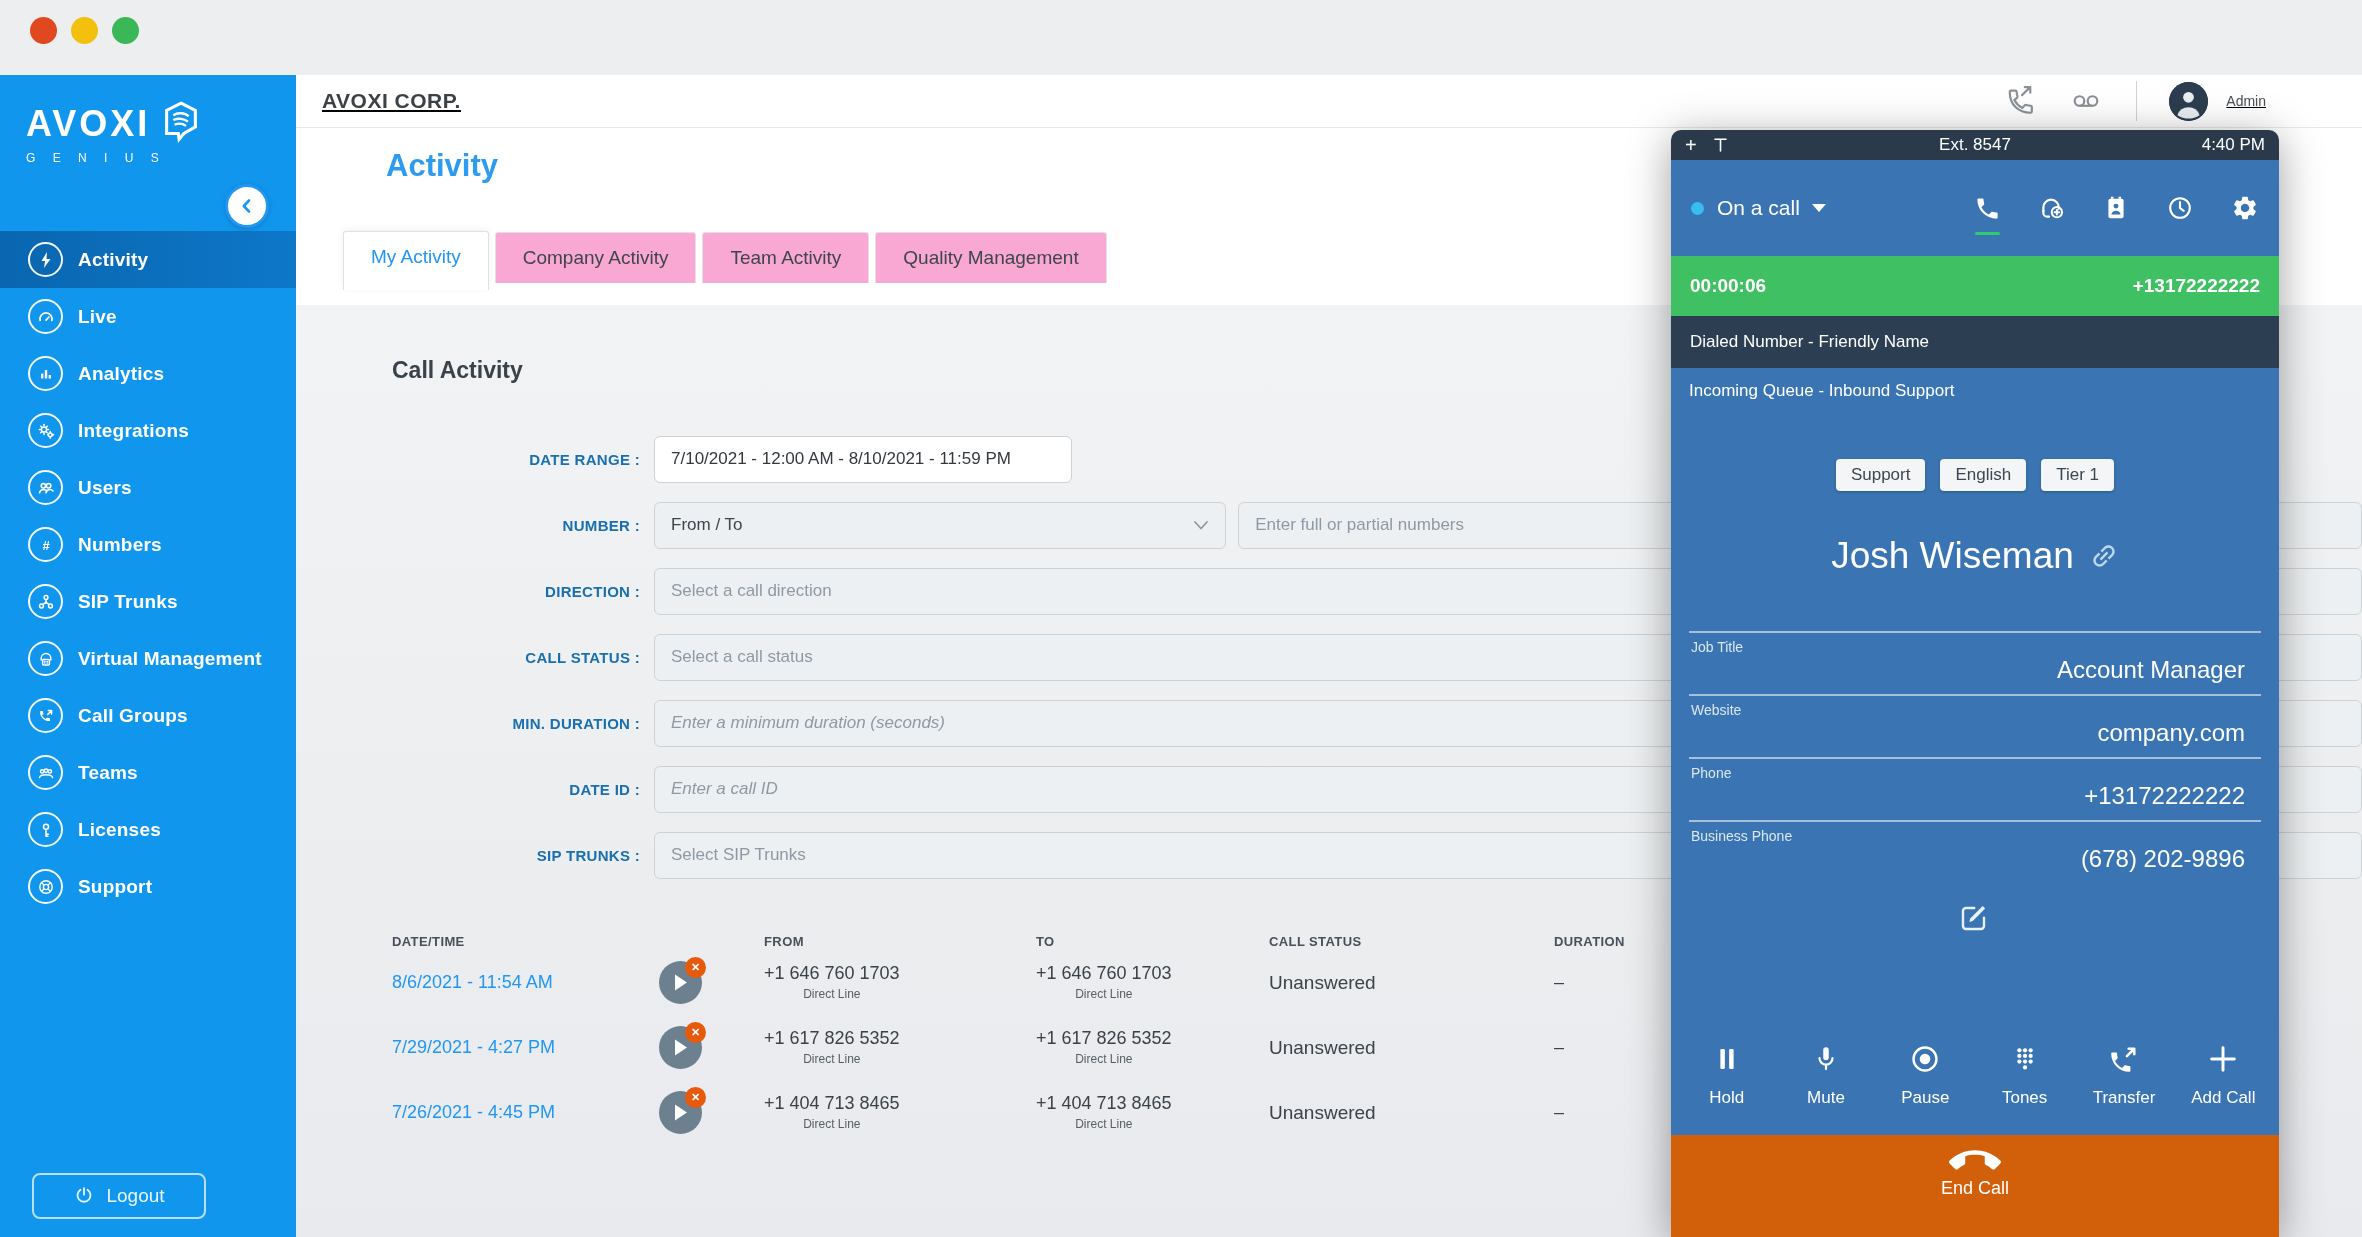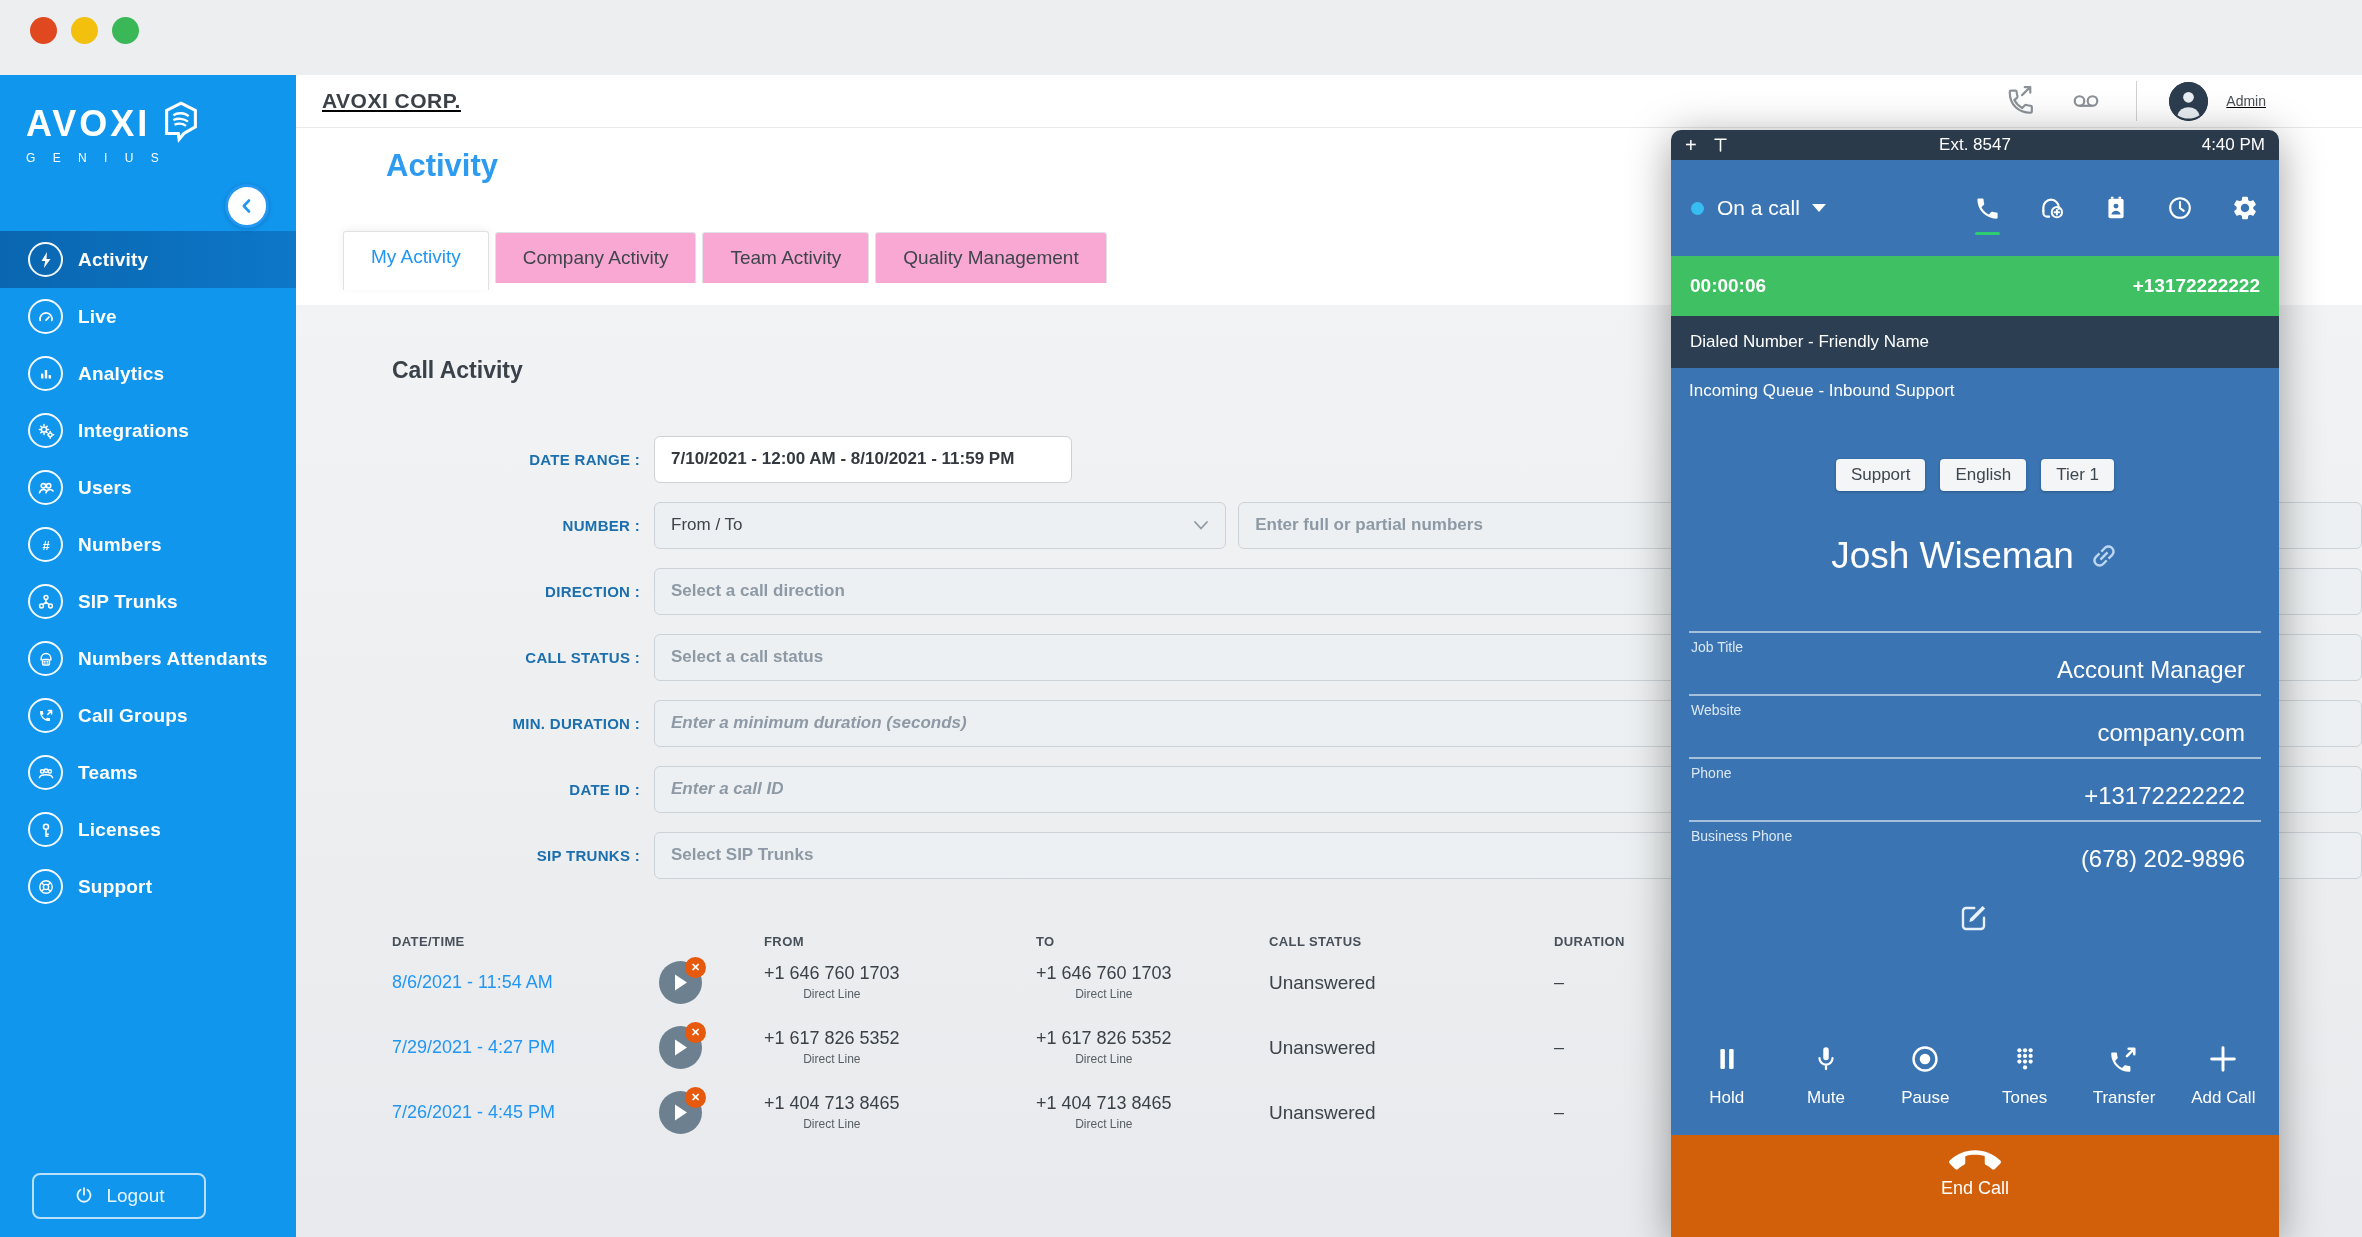--- a/index.html
+++ b/index.html
@@ -52,21 +52,21 @@
     background:linear-gradient(180deg,#f1f3f4,#e8eaed); z-index:1; }
   .panel-inner { padding:52px 0 0 90px;margin-left:6px; }
   .sect-title { font-size:23px; font-weight:700; color:#39414a; }
 
   .filters { margin-top:42px; }
   .frow { display:flex; align-items:center; height:66px; }
   .flabel { width:262px; flex:none; text-align:right; padding-right:14px;
     font-size:15px; font-weight:700; color:#1b6fae; letter-spacing:.3px; }
   .ctl { height:47px; border:1px solid #ccd3d8; border-radius:6px; background:#edf0f2;
     font-size:17px; color:#3d454d; }
-  input.ctl { padding:0 16px; outline:none; font-family:"Liberation Sans",sans-serif;font-weight:bold; }
+  input.ctl { padding:0 16px; outline:none; font-family:"Liberation Sans",sans-serif; }
   input.ctl::placeholder { color:#8d99a4; opacity:1; }
   input.italic::placeholder { font-style:italic; }
   .date { width:418px; background:#fff; border-color:#cdd2d6; color:#33393f; font-size:17px; }
   .sel { width:595px; display:flex; align-items:center; justify-content:space-between;
     padding:0 16px; cursor:pointer; }
   .numinput { width:1170px; margin-left:12px; }
   .wide { width:1777px; }
 
   .ctable { margin-top:46px; }
   .thead, .trow { display:grid; grid-template-columns:372px 272px 233px 285px 160px; align-items:center; }
@@ -225,21 +225,21 @@
         <span class="nav-label">SIP Trunks</span>
       </div>
       <div class="nav-item">
         <span class="icon-c">
           <svg width="20" height="20" viewBox="0 0 20 20" fill="none" stroke="#fff" stroke-width="1.5" stroke-linecap="round">
             <path d="M5.2 11V9.4a4.8 4.8 0 0 1 9.6 0V11"></path>
               <rect x="6.6" y="10.6" width="6.8" height="5.4" rx="1"></rect>
             <path d="M8.4 12.4h.01M10 12.4h.01M11.6 12.4h.01M8.4 14h.01M10 14h.01M11.6 14h.01" stroke-width="1.3"></path>
             </svg>
         </span>
-        <span class="nav-label">Numbers Attendants</span>
+        <span class="nav-label">Virtual Management</span>
       </div>
       <div class="nav-item">
         <span class="icon-c">
           <svg width="20" height="20" viewBox="0 0 20 20">
             <path d="M12.3 4.6h3.3m0 0v3.3m0-3.3-3.8 3.8" fill="none" stroke="#fff" stroke-width="1.5" stroke-linecap="round"></path>
             <path d="M6 9.3c.8 1.6 2.1 2.9 3.7 3.7l1.2-1.2c.2-.2.4-.2.6-.1.6.2 1.3.3 1.9.3.3 0 .6.3.6.6v1.9c0 .3-.3.6-.6.6-5.2 0-9.4-4.2-9.4-9.4 0-.3.3-.6.6-.6h1.9c.3 0 .6.3.6.6 0 .7.1 1.3.3 1.9.1.2 0 .4-.1.6L6 9.3z" fill="#fff"></path>
             </svg>
         </span>
         <span class="nav-label">Call Groups</span>
       </div>

